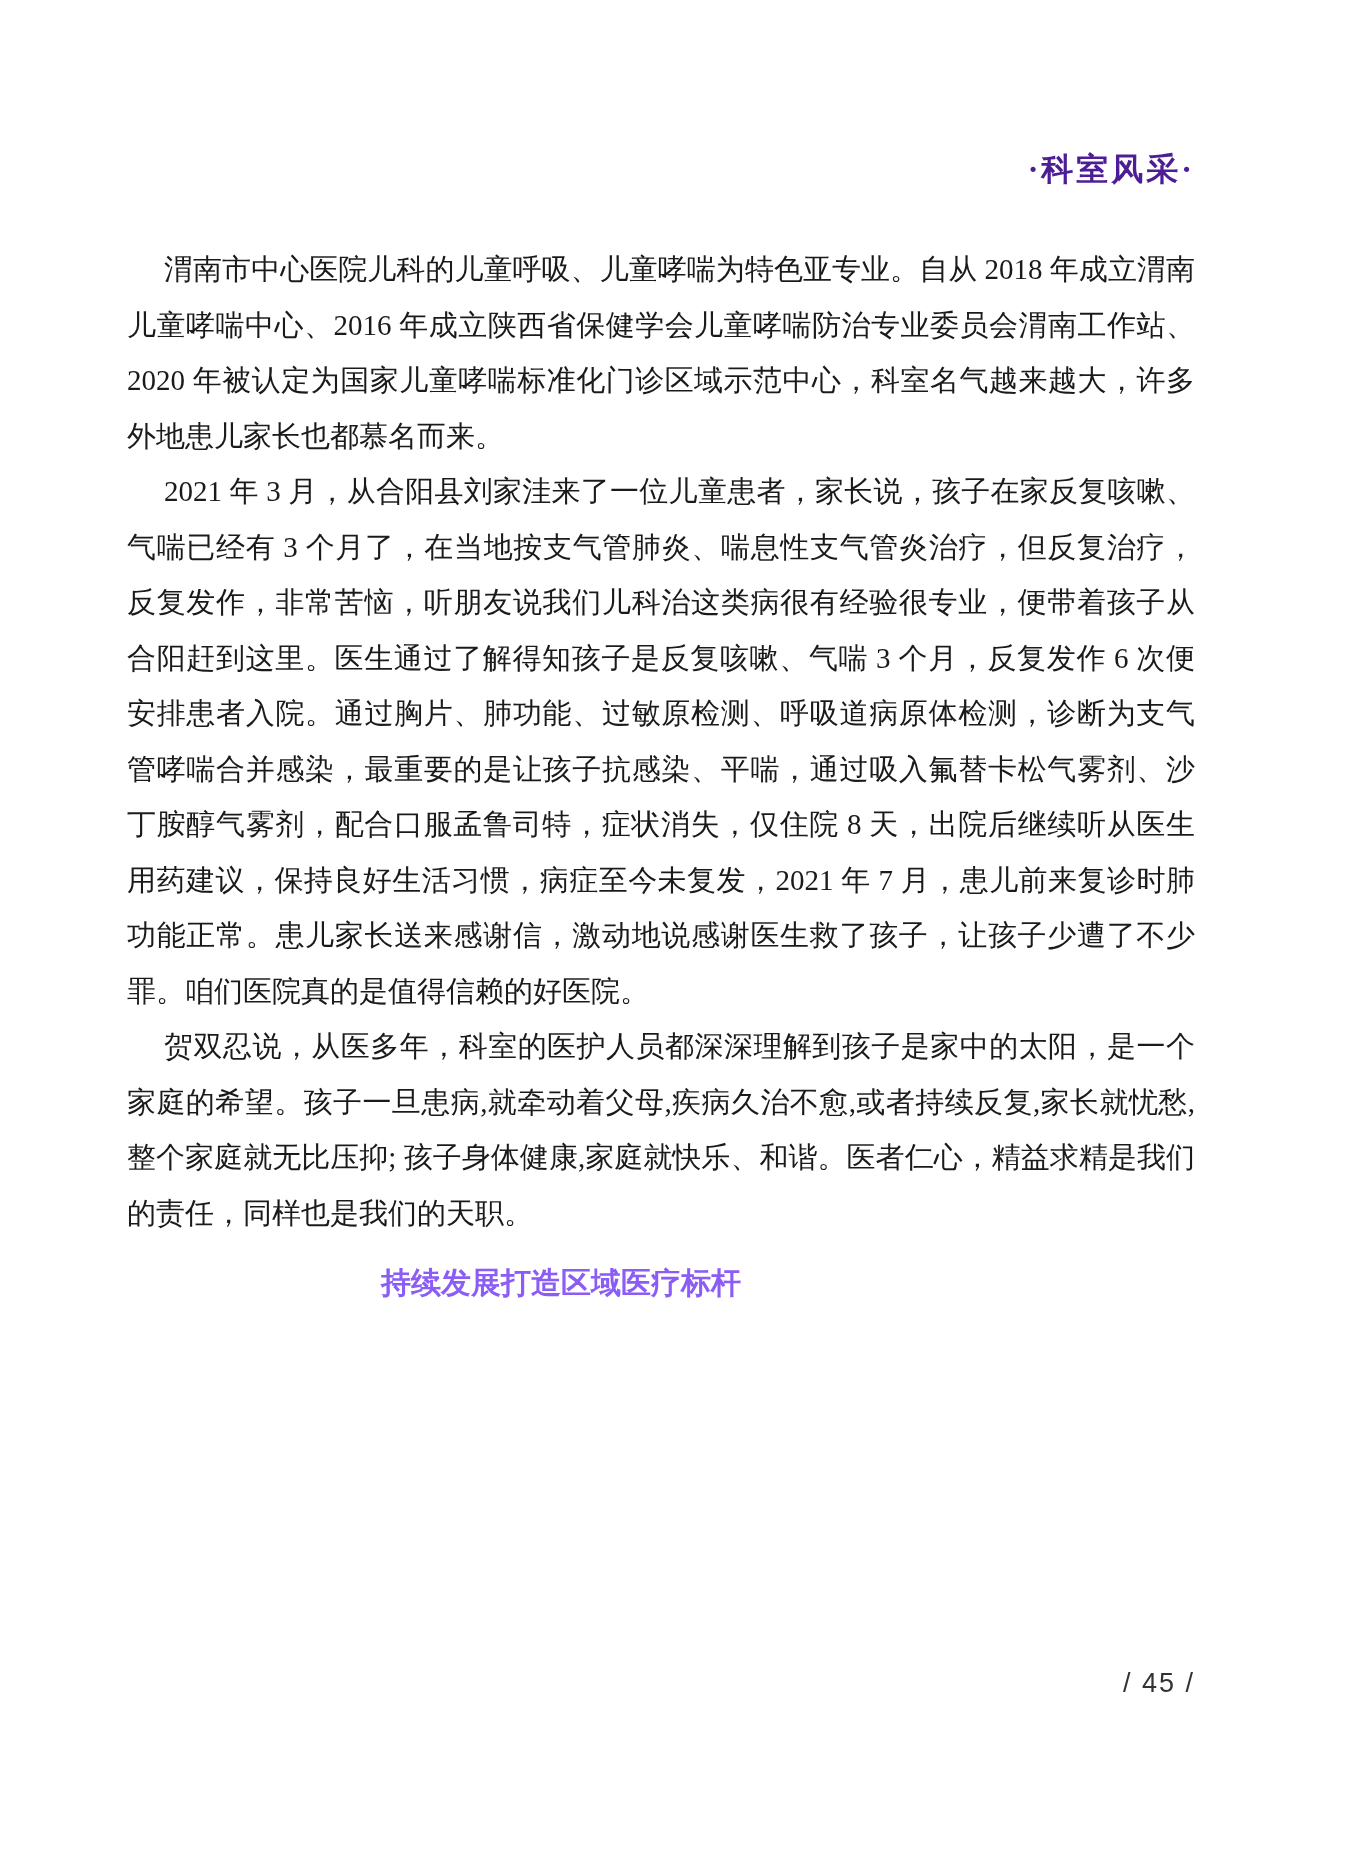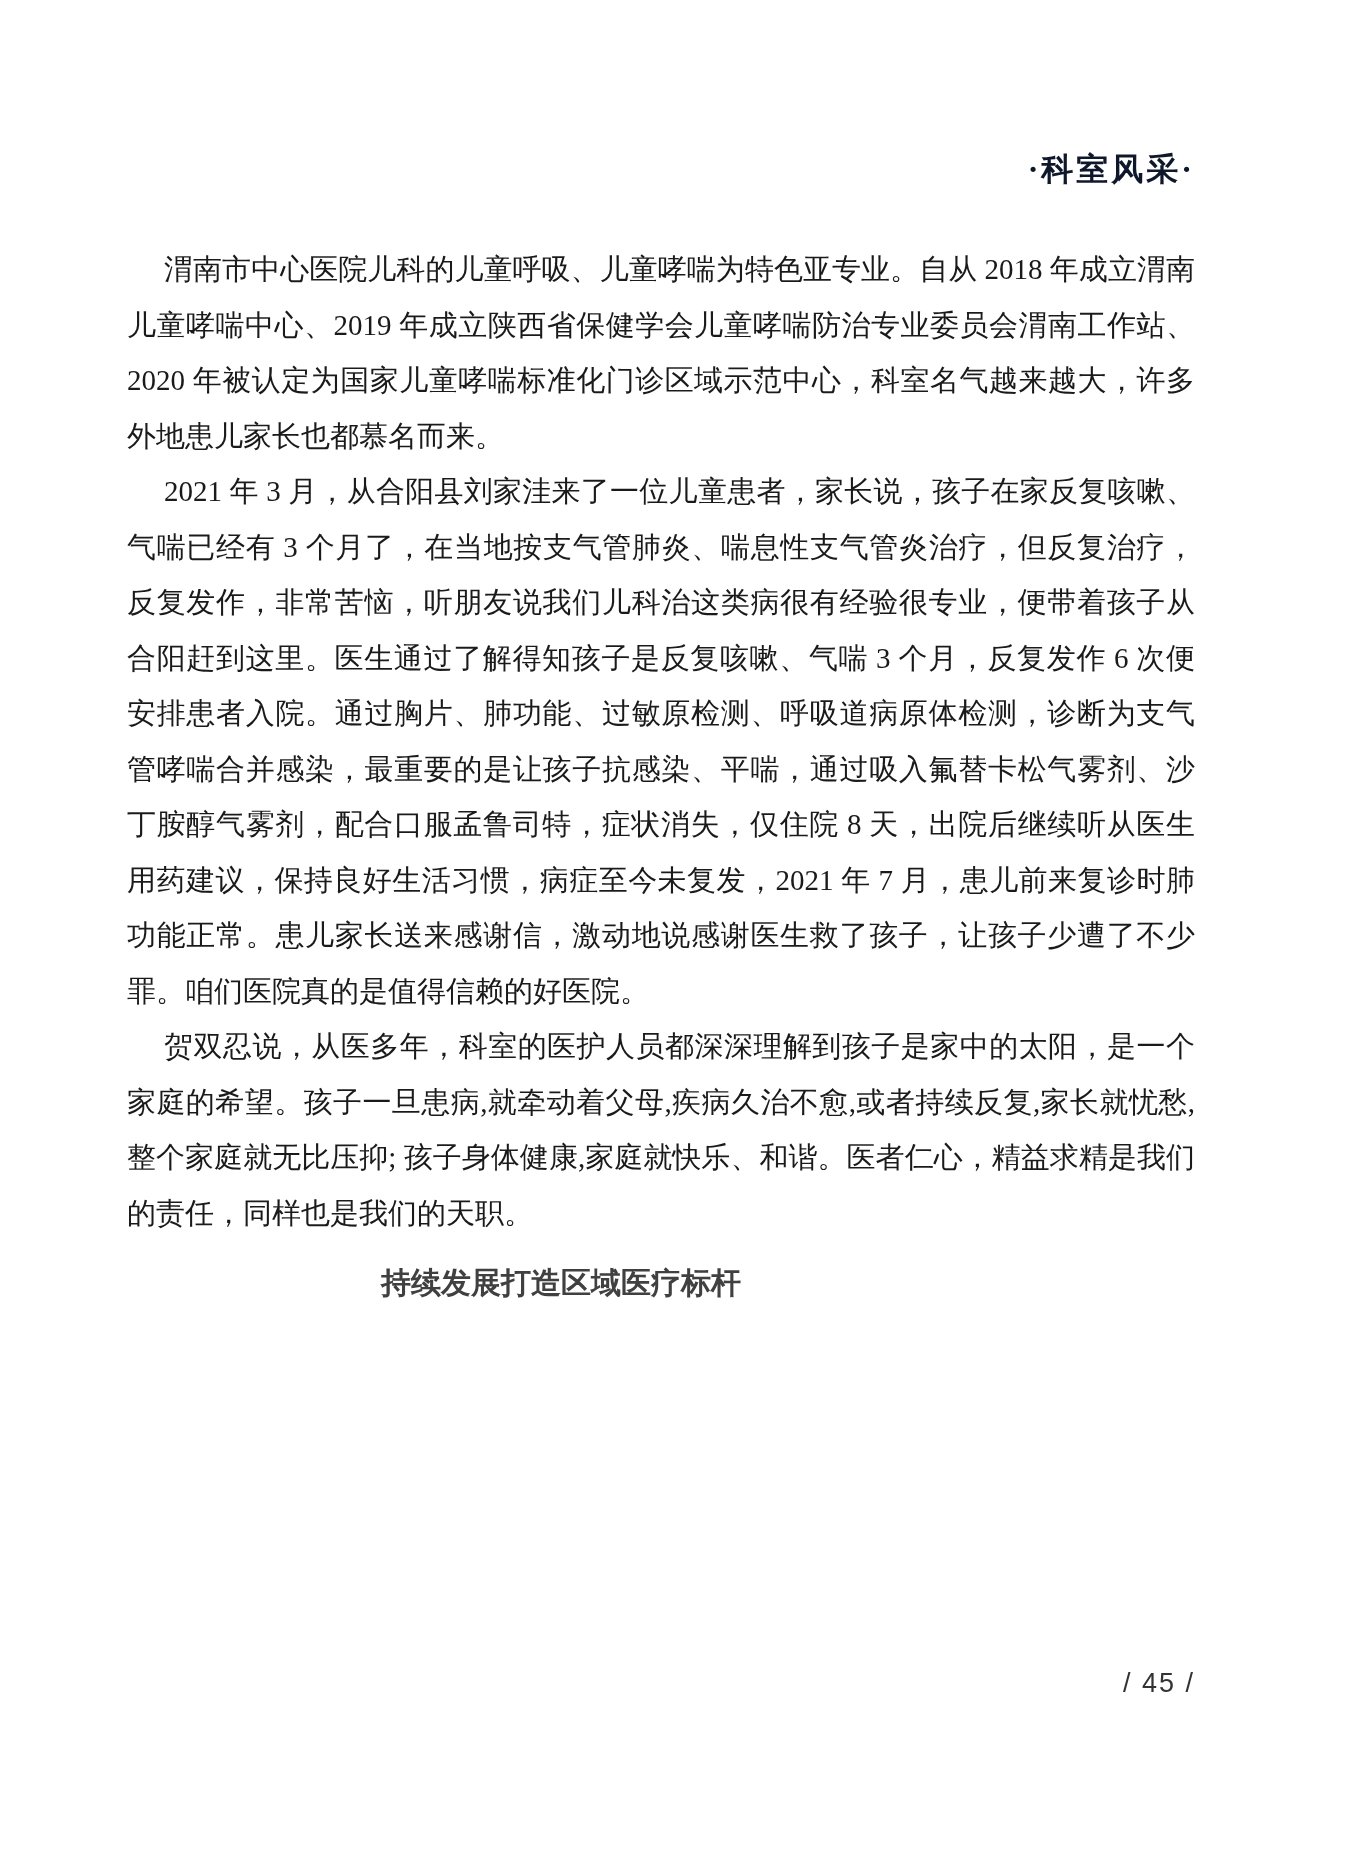--- a/index.html
+++ b/index.html
@@ -18,21 +18,21 @@
   }
   .page-header {
     position: absolute;
     top: 148px;
     left: 127px;
     width: 1068px;
     text-align: right;
     font-size: 32px;
     font-weight: bold;
     letter-spacing: 3px;
-    color: #0f172a;
+    color: #4c1d95;
   }
   .content {
     position: absolute;
     top: 242px;
     left: 127px;
     width: 1068px;
     font-size: 29px;
     line-height: 55.5px;
     text-align: justify;
   }
@@ -41,21 +41,21 @@
     padding: 0;
     text-indent: 37px;
   }
   .section-heading {
     margin: 14px 200px 14px 0;
     padding: 0;
     font-size: 30px;
     font-weight: bold;
     text-align: center;
     line-height: 55.5px;
-    color: #404040;
+    color: #8b5cf6;
   }
   .page-number {
     position: absolute;
     top: 1668px;
     left: 127px;
     width: 1068px;
     text-align: right;
     font-family: "Liberation Sans", sans-serif;
     font-size: 27px;
     letter-spacing: 2px;
@@ -65,21 +65,21 @@
 </head>
 <body>
 
 <div class="page">
 
   <div class="page-header">
     <span>·科室风采·</span>
   </div>
 
   <div class="content">
-    <p class="para">渭南市中心医院儿科的儿童呼吸、儿童哮喘为特色亚专业。自从 2018 年成立渭南儿童哮喘中心、2019 年成立陕西省保健学会儿童哮喘防治专业委员会渭南工作站、2020 年被认定为国家儿童哮喘标准化门诊区域示范中心，科室名气越来越大，许多外地患儿家长也都慕名而来。</p>
+    <p class="para">渭南市中心医院儿科的儿童呼吸、儿童哮喘为特色亚专业。自从 2018 年成立渭南儿童哮喘中心、2016 年成立陕西省保健学会儿童哮喘防治专业委员会渭南工作站、2020 年被认定为国家儿童哮喘标准化门诊区域示范中心，科室名气越来越大，许多外地患儿家长也都慕名而来。</p>
     <p class="para">2021 年 3 月，从合阳县刘家洼来了一位儿童患者，家长说，孩子在家反复咳嗽、气喘已经有 3 个月了，在当地按支气管肺炎、喘息性支气管炎治疗，但反复治疗，反复发作，非常苦恼，听朋友说我们儿科治这类病很有经验很专业，便带着孩子从合阳赶到这里。医生通过了解得知孩子是反复咳嗽、气喘 3 个月，反复发作 6 次便安排患者入院。通过胸片、肺功能、过敏原检测、呼吸道病原体检测，诊断为支气管哮喘合并感染，最重要的是让孩子抗感染、平喘，通过吸入氟替卡松气雾剂、沙丁胺醇气雾剂，配合口服孟鲁司特，症状消失，仅住院 8 天，出院后继续听从医生用药建议，保持良好生活习惯，病症至今未复发，2021 年 7 月，患儿前来复诊时肺功能正常。患儿家长送来感谢信，激动地说感谢医生救了孩子，让孩子少遭了不少罪。咱们医院真的是值得信赖的好医院。</p>
     <p class="para">贺双忍说，从医多年，科室的医护人员都深深理解到孩子是家中的太阳，是一个家庭的希望。孩子一旦患病,就牵动着父母,疾病久治不愈,或者持续反复,家长就忧愁,整个家庭就无比压抑; 孩子身体健康,家庭就快乐、和谐。医者仁心，精益求精是我们的责任，同样也是我们的天职。</p>
 
     <h2 class="section-heading">持续发展打造区域医疗标杆</h2>
 
   </div>
 
   <div class="page-number">/ 45 /</div>
 
 </div>

